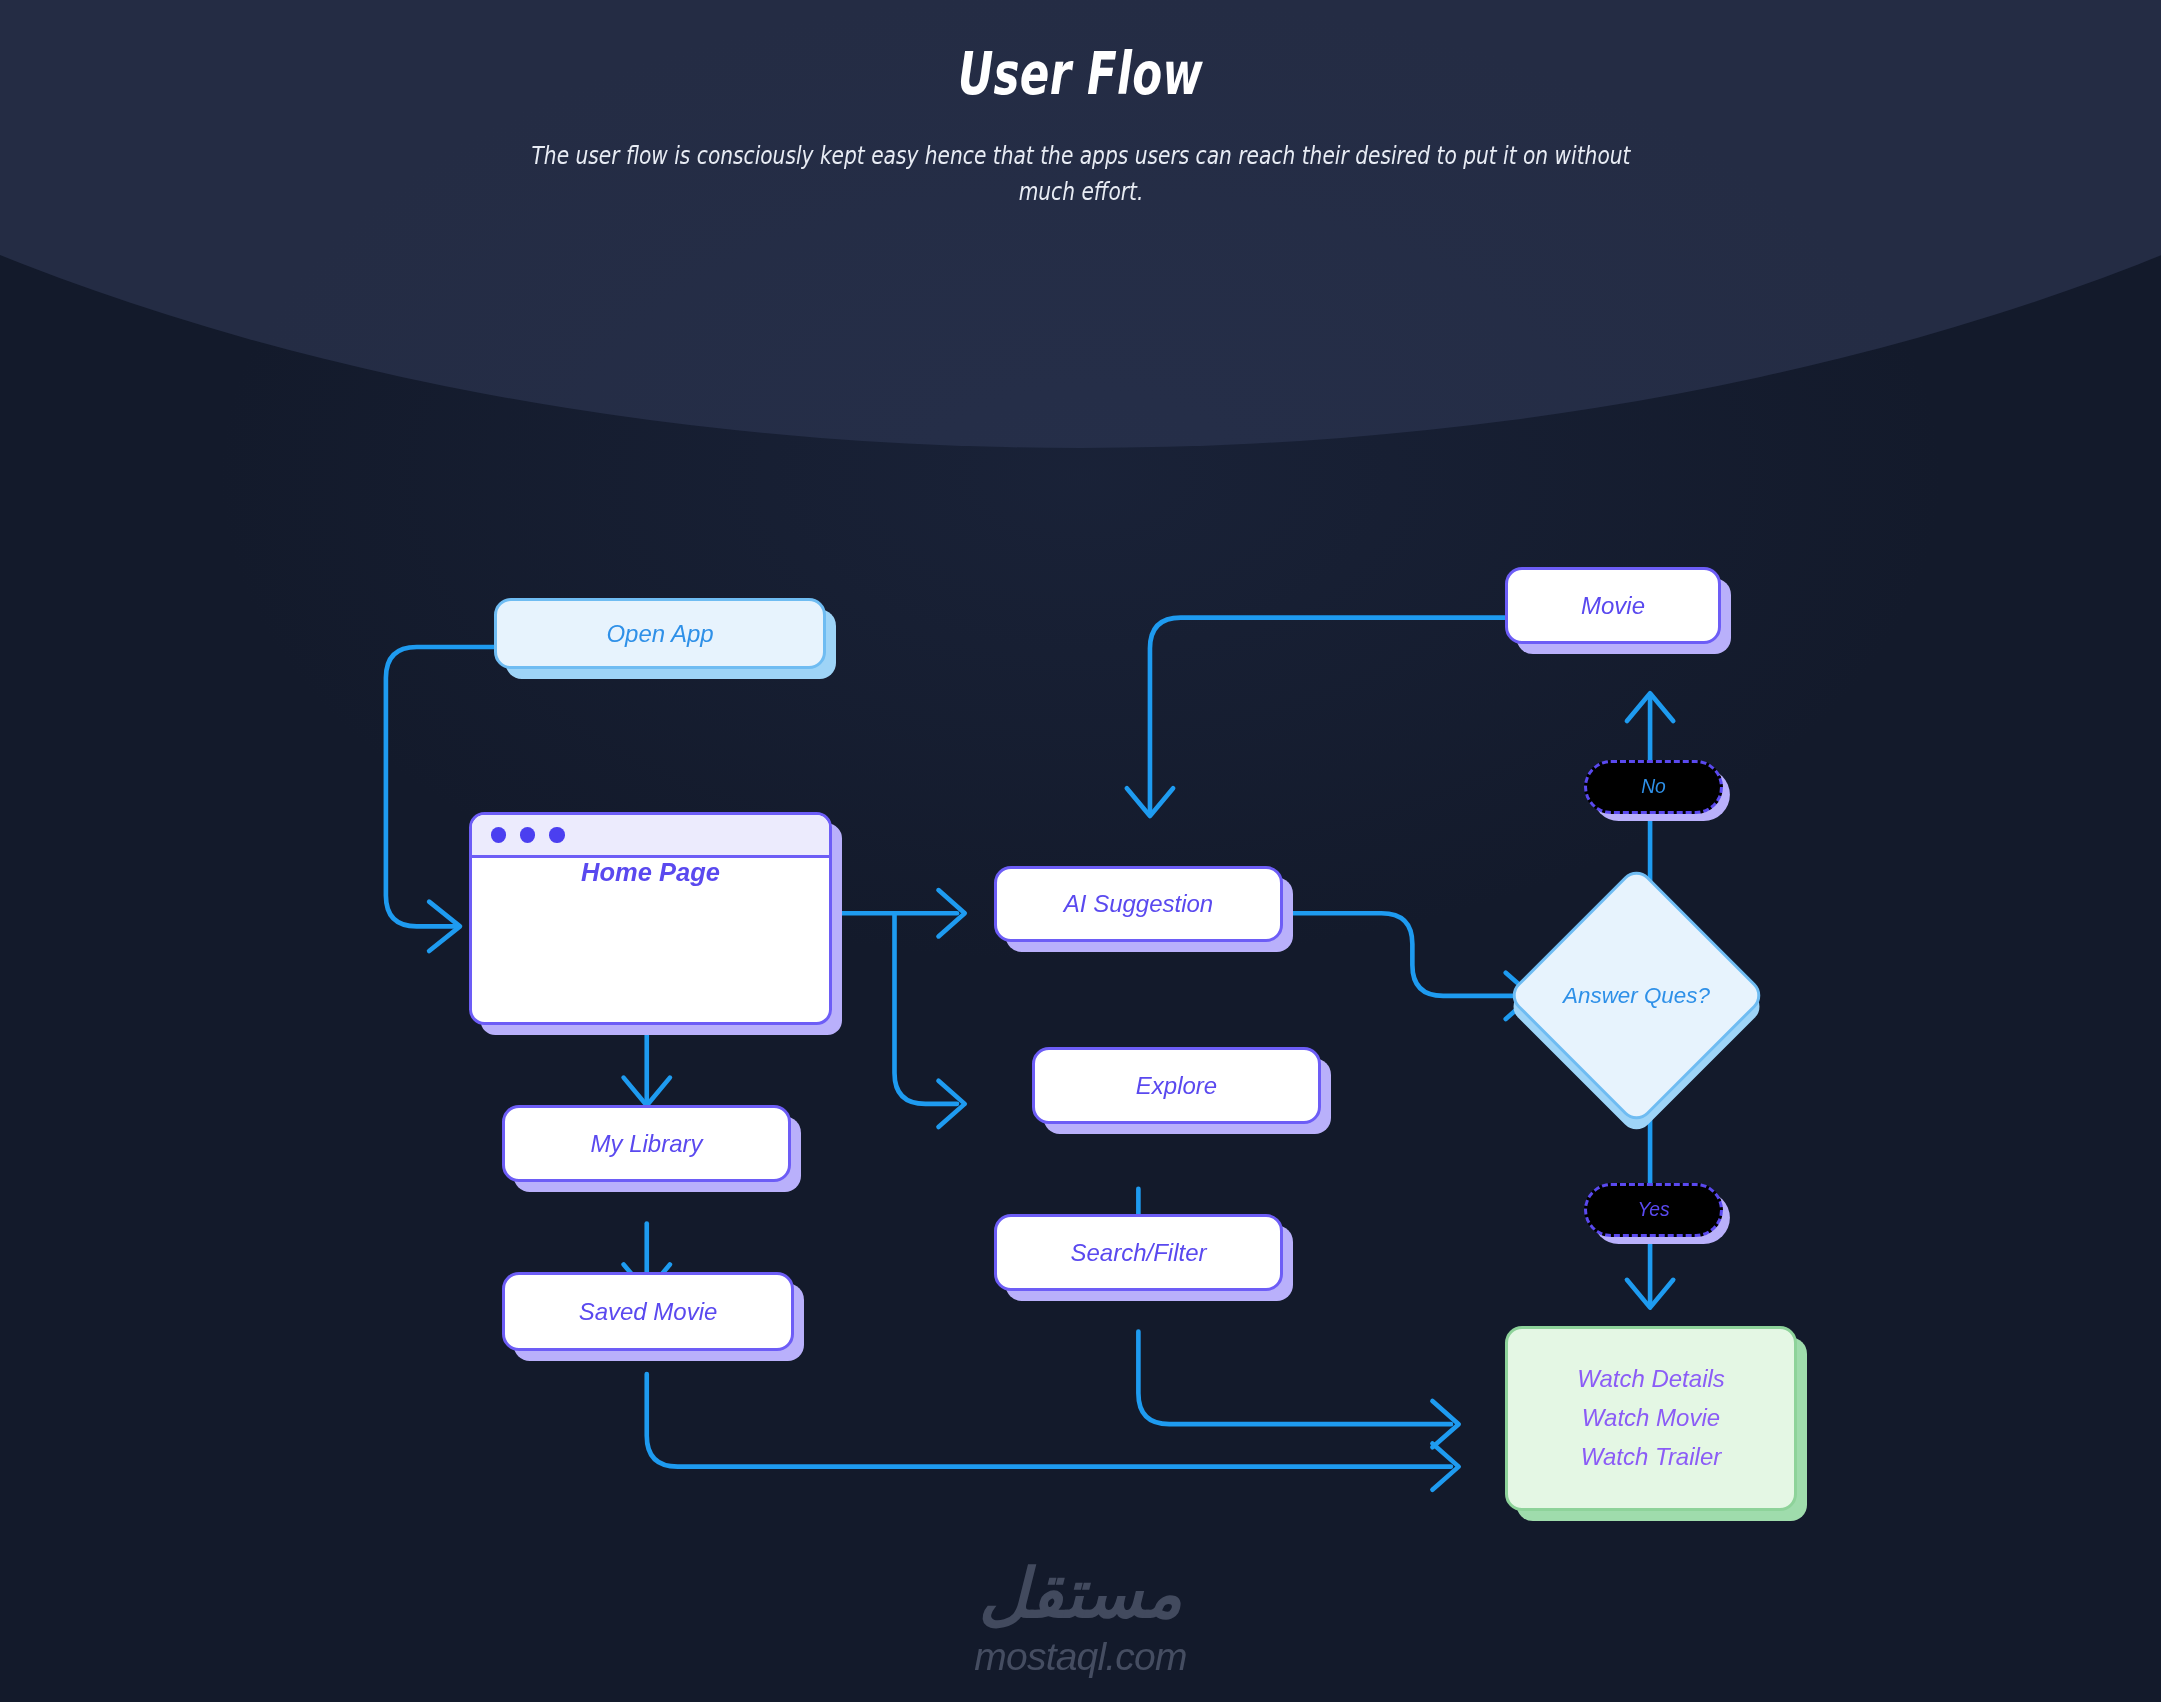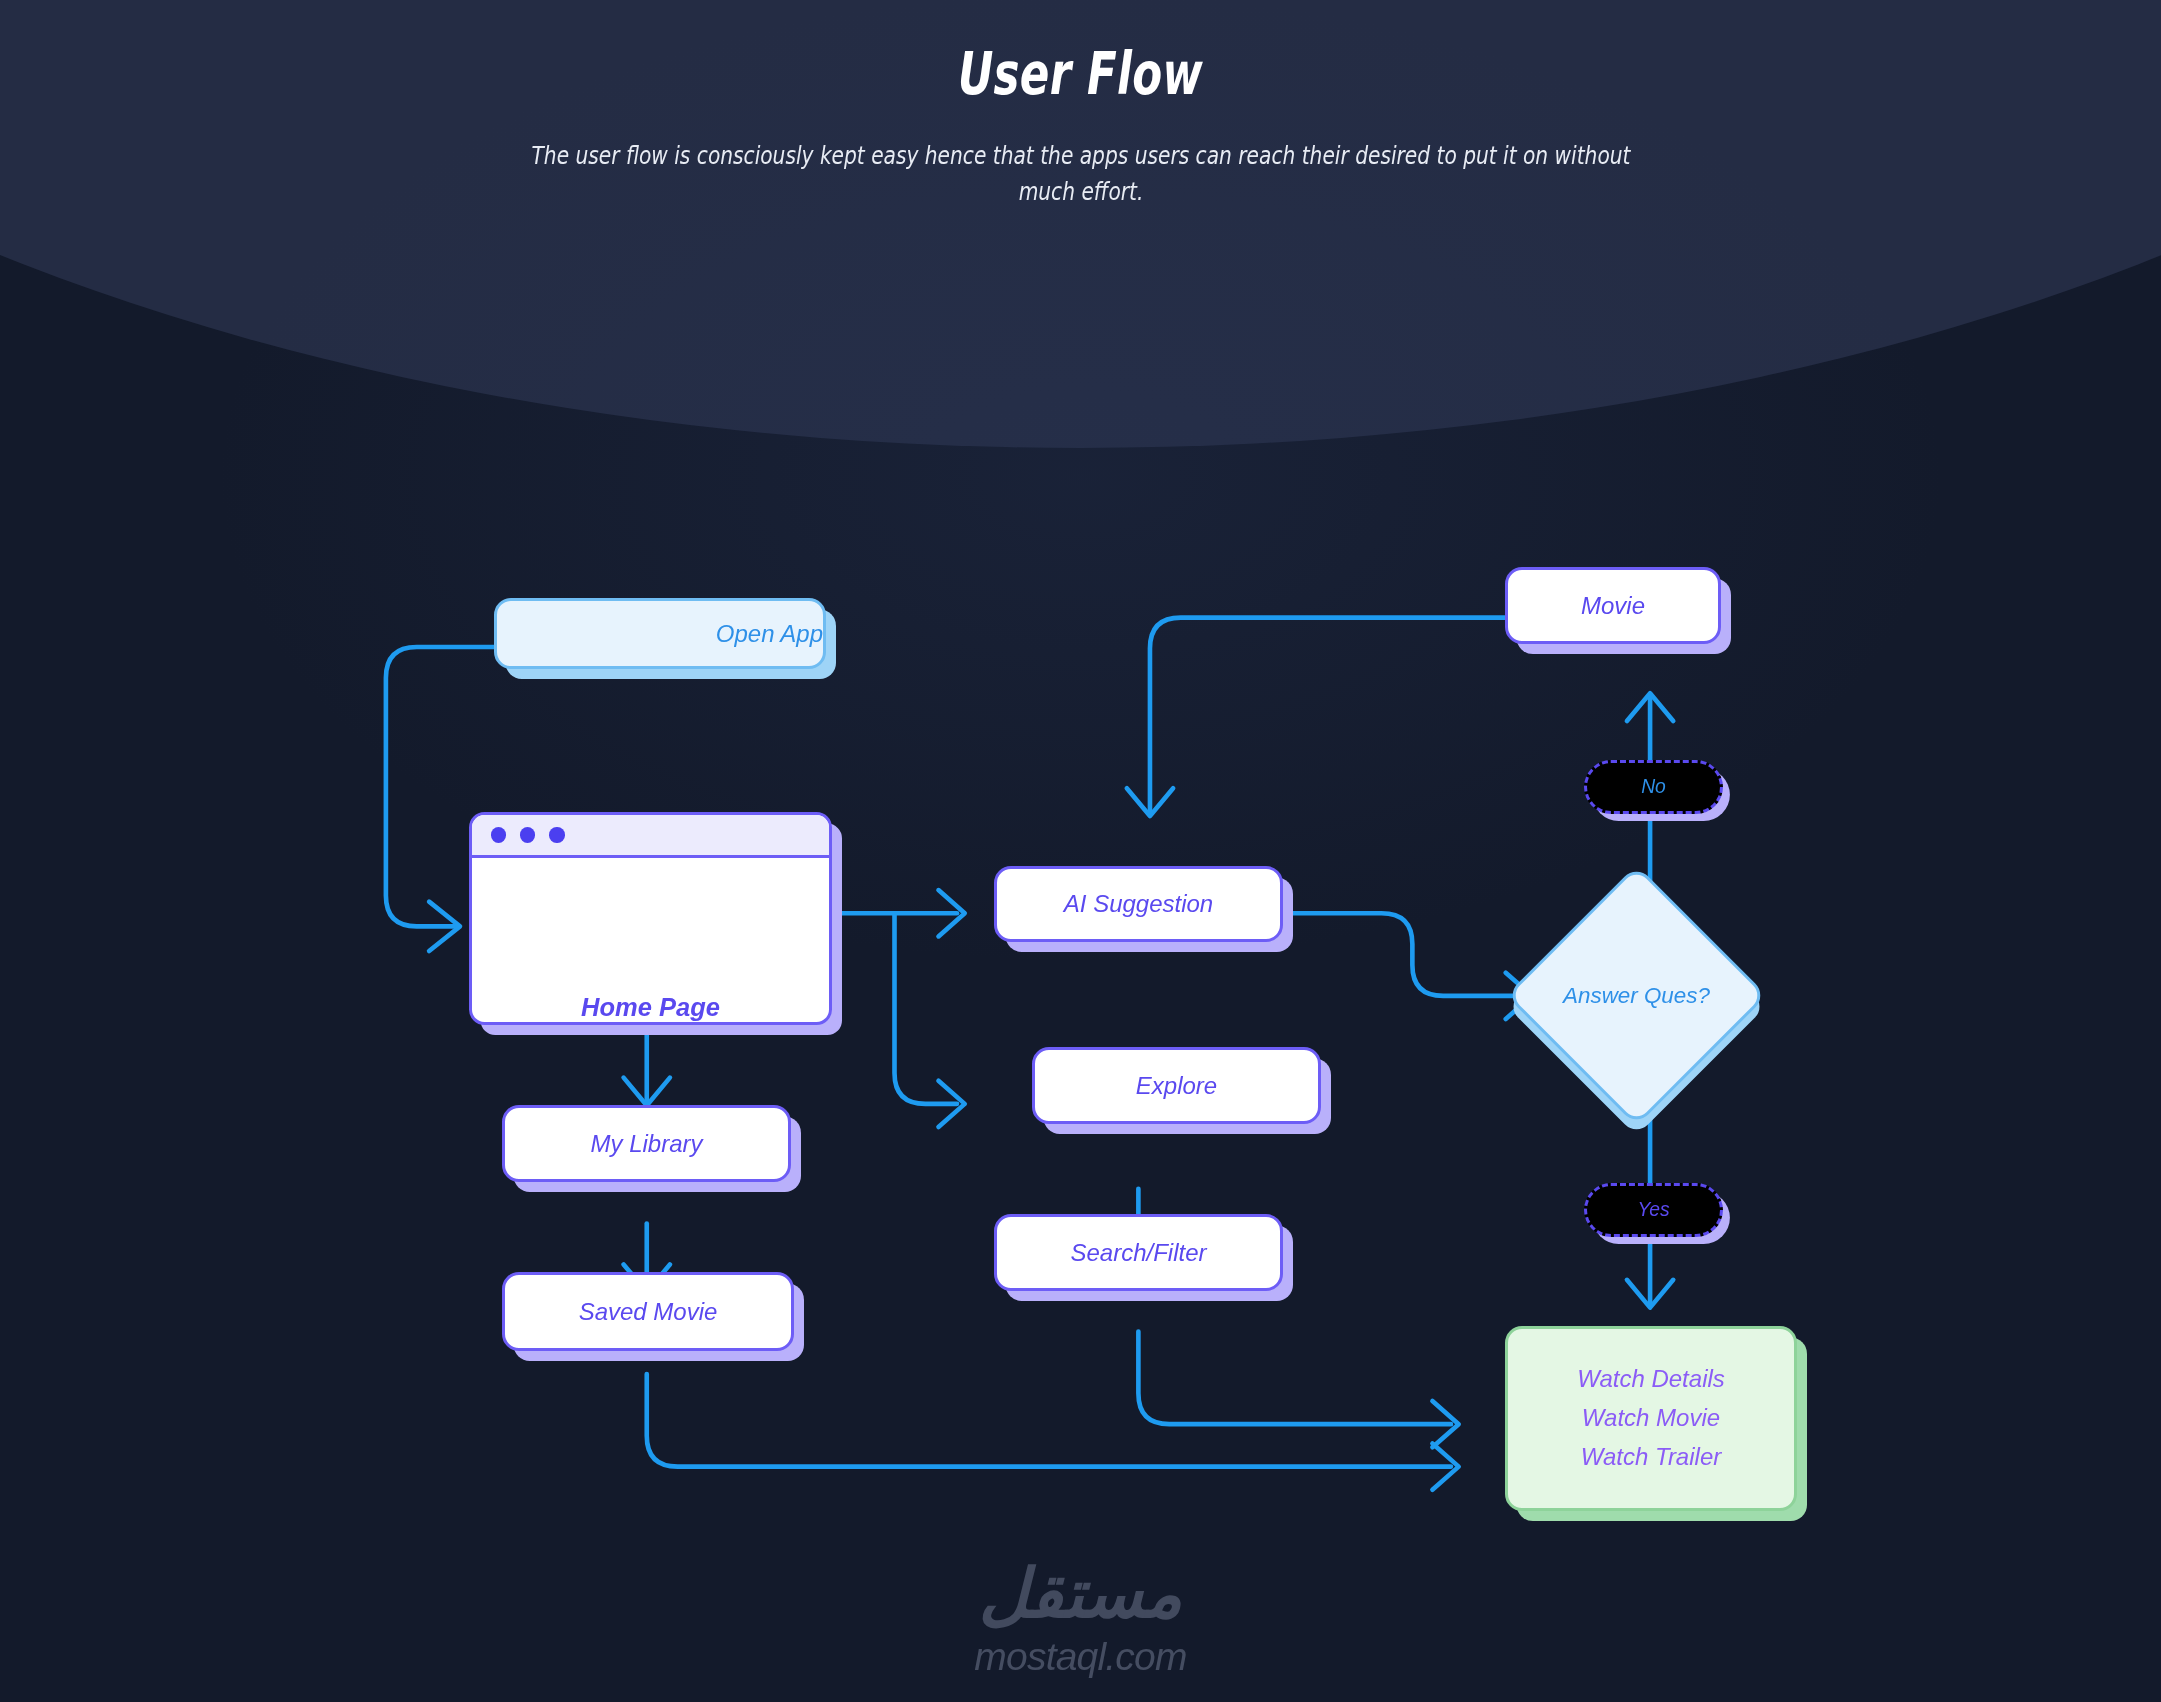--- a/index.html
+++ b/index.html
@@ -110,21 +110,20 @@
   .card .label { color: #5a49ef; }
 
   
   .blue {
     background: #e7f3fd;
     border: 3.1px solid #6fbcf2;
     border-radius: 17px;
     color: #2e90e8;
     font-size: 24px;
     box-shadow: 10.8px 10.8px 0 -0.8px #9ed4f7;
-    justify-content: flex-end;
   }
   .blue .label { color: #2e90e8; }
 
   
   .green {
     background: #e4f7e4;
     border: 3.1px solid #8ed39a;
     border-radius: 17px;
     color: #58ae6b;
     font-size: 24px;
@@ -157,21 +156,21 @@
     flex: none;
   }
   .dot {
     width: 15.4px; height: 15.4px;
     border-radius: 50%;
     background: #4b3ff0;
   }
   .browser-body {
     flex: 1;
     display: flex;
-    align-items: flex-end;
+    align-items: flex-start;
     justify-content: center;
   }
   .browser-body .label {
     color: #5a49ef;
     font-size: 25.5px;
     font-weight: bold;
   }
 
   
   .pill {

